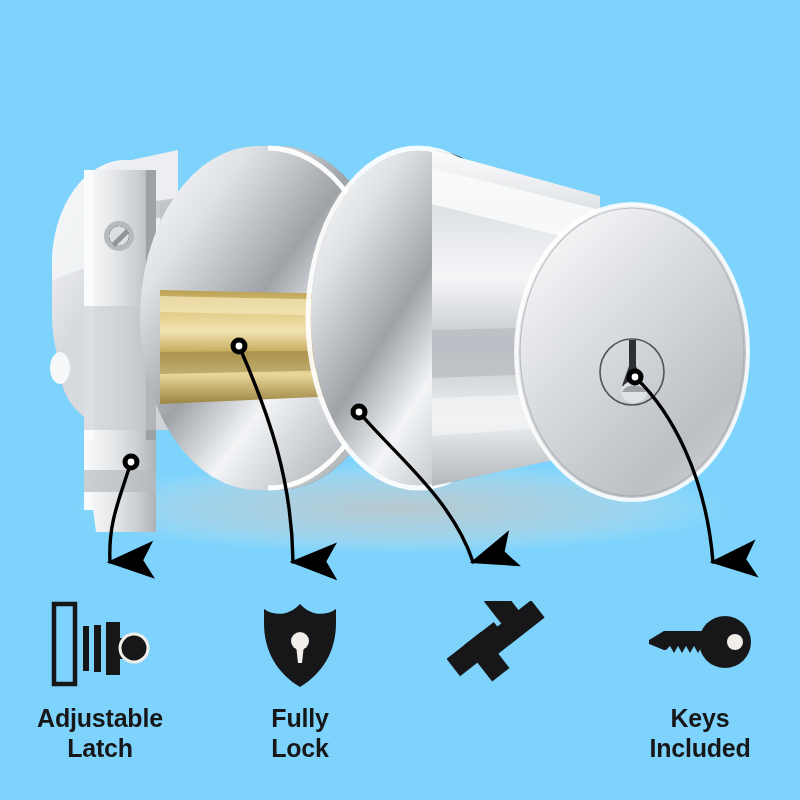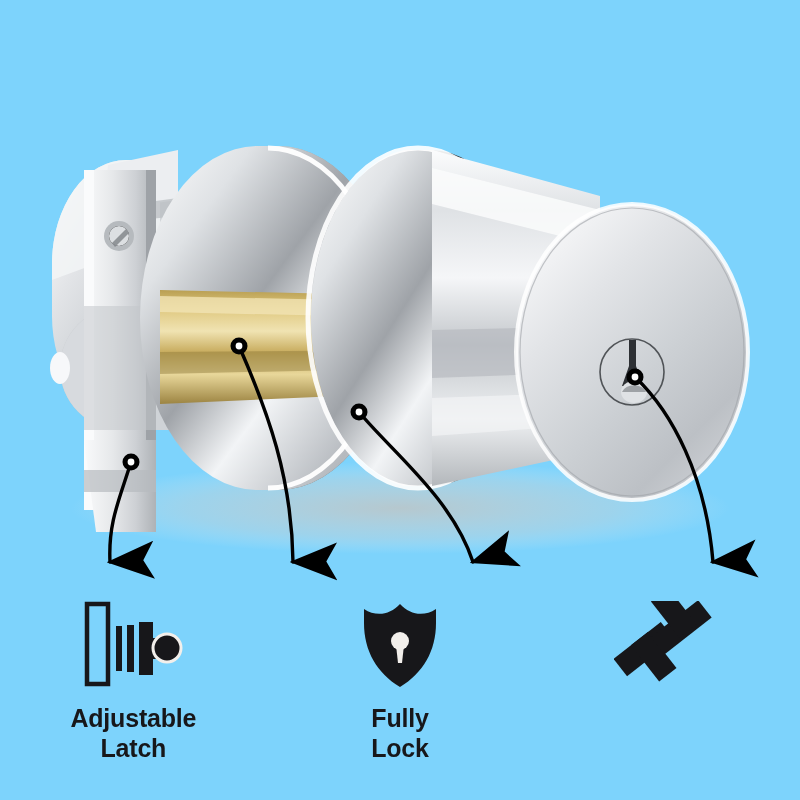--- a/index.html
+++ b/index.html
@@ -302,15 +302,30 @@
 
             <g transform="rotate(-38 72 34)">
               <rect x="43" y="14" width="60" height="22"></rect>
               <rect x="65" y="-14" width="22" height="46"></rect>
             </g>
           </g>
         </svg>
       </div>
     </div>
 
+    <div class="feature-cell">
+      <div class="feature-icon">
+        <svg width="106" height="70" viewBox="0 0 106 70" xmlns="http://www.w3.org/2000/svg">
+          <g fill="#17171a">
+            <circle cx="78" cy="33" r="26"></circle>
+            <path d="M 2 31 L 17 22 L 62 22 L 62 44 L 58 44 L 55 37 L 51 44
+                     L 47 37 L 43 44 L 39 37 L 35 44 L 31 37 L 27 44 L 23 37
+                     L 19 41 L 17 41 L 2 35 Z"></path>
+          </g>
+          <circle cx="88" cy="33" r="8" fill="#f2efeb"></circle>
+        </svg>
+      </div>
+      <div class="feature-label">Keys
+Included</div>
+    </div>
 
   </div>
 </div>
 
 </body></html>

